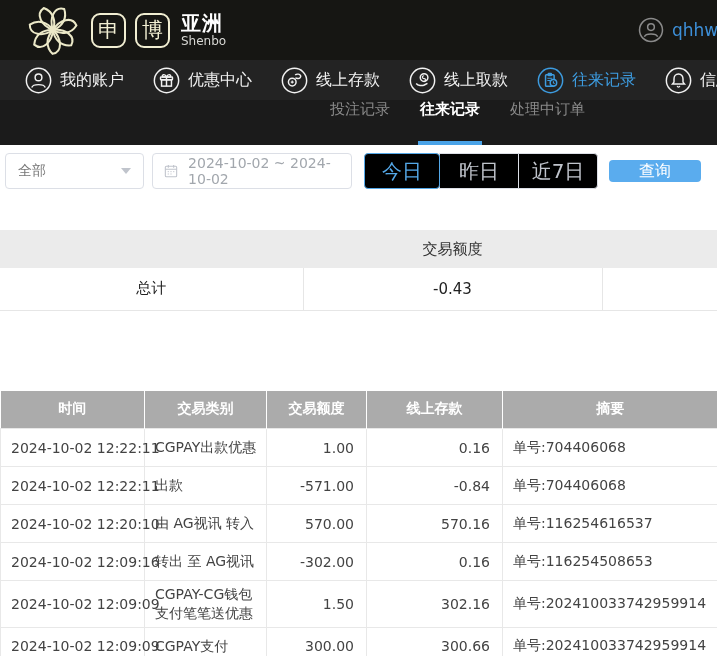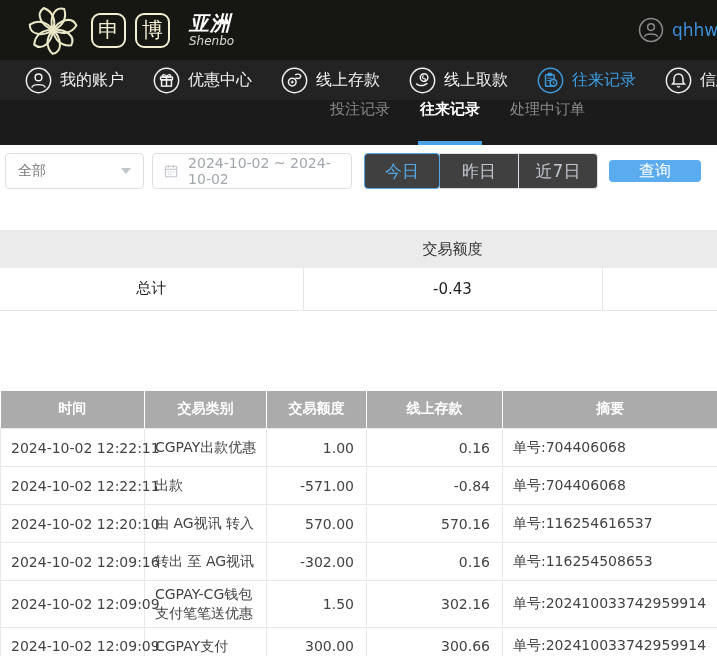--- a/index.html
+++ b/index.html
@@ -7,21 +7,21 @@
     font-family:"DejaVu Sans","Liberation Sans",sans-serif; }
 
   
   .top-header { height:60px; background:#161613; display:flex; align-items:center;
     position:relative; padding-left:24px; }
   .brand { display:flex; align-items:center; gap:6px; }
   .flower { width:58px; height:54px; }
   .brand-box { width:35px; height:35px; border:2px solid #f1eed2; border-radius:9px;
     color:#f1eed2; font-size:21px; display:flex; align-items:center; justify-content:center;
     margin-left:3px; }
-  .brand-cn { margin-left:13px; line-height:1;font-style:italic; }
+  .brand-cn { margin-left:5px; line-height:1; }
   .brand-cn .region { color:#fff; font-size:20px; font-weight:bold; letter-spacing:1px; }
   .brand-cn .sub { color:#d8d8d4; font-size:12px; margin-top:2px; }
   .user-area { position:absolute; left:638px; top:0; height:60px; display:flex;
     align-items:center; gap:8px; white-space:nowrap; }
   .user-area .uname { color:#3d8fd8; font-size:17px; }
   .avatar-ic { width:26px; height:26px; color:#8a8a8a; }
 
   
   .main-nav { height:40px; background:#232323; display:flex; align-items:center;
     padding-left:25px; gap:29px; overflow:hidden; }
@@ -45,22 +45,22 @@
   .ctl { height:36px; border:1px solid #dcdfe6; border-radius:4px; background:#fff;
     display:flex; align-items:center; font-size:14px; }
   .select-ctl { width:155px; padding:0 12px; color:#777; justify-content:space-between;
     cursor:pointer; }
   .caret { width:0; height:0; border-left:5px solid transparent; border-right:5px solid transparent;
     border-top:6px solid #c0c4cc; }
   .date-ctl { width:225px; margin-left:8px; padding:0 10px; color:#a2a7ad; gap:9px;
     cursor:pointer; }
   .cal-ic { width:16px; height:16px; color:#c0c4cc; flex:0 0 auto; }
   .quick-group { display:flex; margin-left:12px; }
-  .quick-btn { height:36px; width:80px; border:1px solid #dcdfe6; background:#404040;
-    color:#c0c4cc; font-size:17px; cursor:pointer; display:flex; align-items:center;
+  .quick-btn { height:36px; width:80px; border:1px solid #dcdfe6; background:#000000;
+    color:#c0c4cc; font-size:20px; cursor:pointer; display:flex; align-items:center;
     justify-content:center; margin-left:-1px; font-family:inherit; }
   .quick-btn:first-child { border-radius:4px 0 0 4px; width:76px; margin-left:0; }
   .quick-btn:last-child { border-radius:0 4px 4px 0; }
   .quick-btn.active { border:1px solid #54a8e8; color:#54a8e8; border-radius:4px;
     position:relative; z-index:2; }
   .query-btn { height:22px; width:92px; margin-left:11px; background:#5aacee; color:#fff;
     font-size:16px; border:none; border-radius:4px; cursor:pointer; flex:0 0 auto;
     font-family:inherit; }
 
   

